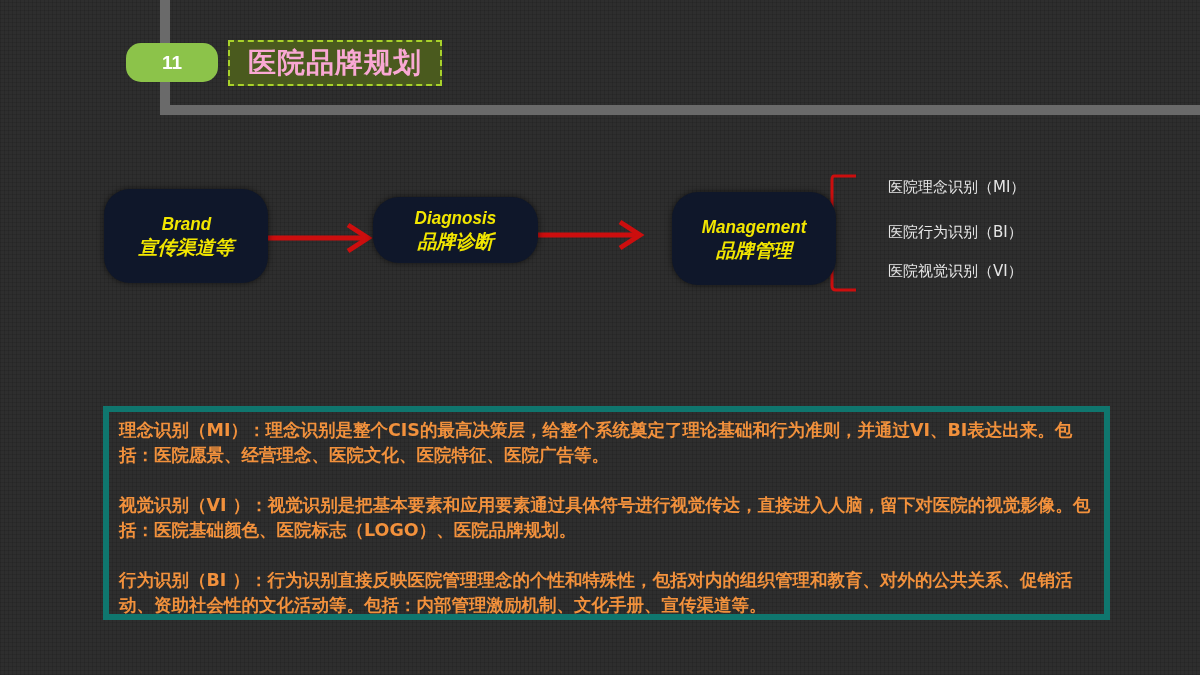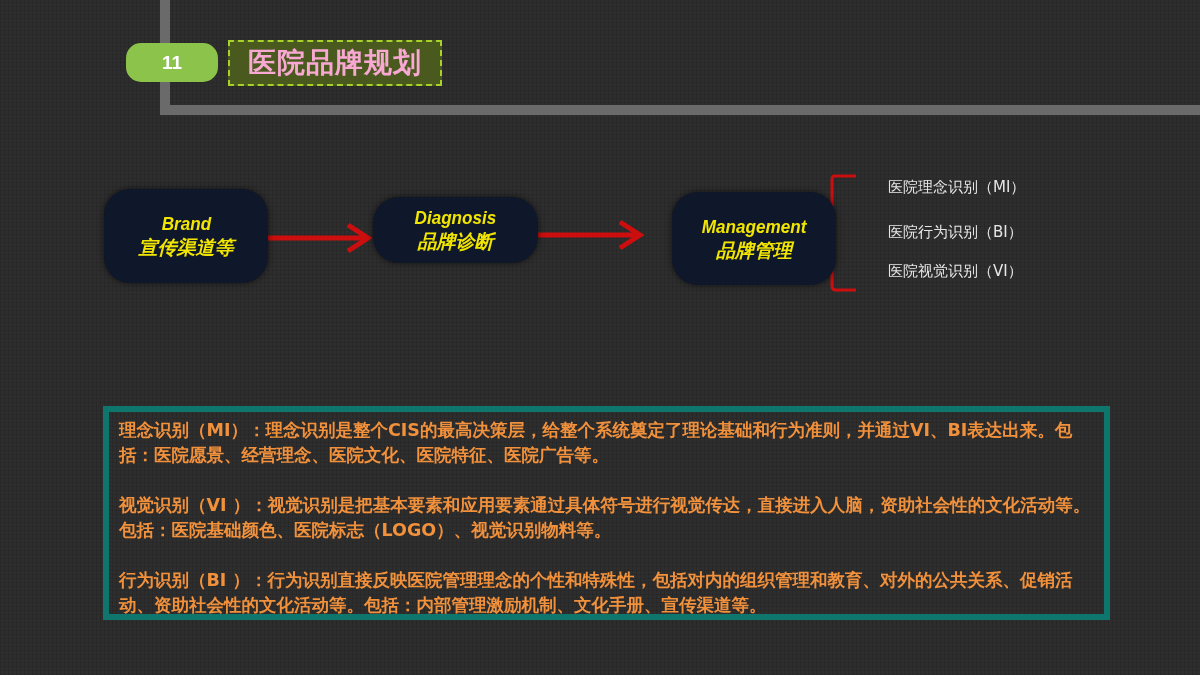--- a/index.html
+++ b/index.html
@@ -89,15 +89,15 @@
   <div class="en">Management</div>
   <div class="zh">品牌管理</div>
 </div>
 
 <div class="mgmt-item" style="top:178px;">医院理念识别（MI）</div>
 <div class="mgmt-item" style="top:223px;">医院行为识别（BI）</div>
 <div class="mgmt-item" style="top:262px;">医院视觉识别（VI）</div>
 
 <div class="desc">
   <p>理念识别（MI）：理念识别是整个CIS的最高决策层，给整个系统奠定了理论基础和行为准则，并通过VI、BI表达出来。包括：医院愿景、经营理念、医院文化、医院特征、医院广告等。</p>
-  <p>视觉识别（VI ）：视觉识别是把基本要素和应用要素通过具体符号进行视觉传达，直接进入人脑，资助社会性的文化活动等。包括：医院基础颜色、医院标志（LOGO）、视觉识别物料等。</p>
+  <p>视觉识别（VI ）：视觉识别是把基本要素和应用要素通过具体符号进行视觉传达，直接进入人脑，留下对医院的视觉影像。包括：医院基础颜色、医院标志（LOGO）、医院品牌规划。</p>
   <p>行为识别（BI ）：行为识别直接反映医院管理理念的个性和特殊性，包括对内的组织管理和教育、对外的公共关系、促销活动、资助社会性的文化活动等。包括：内部管理激励机制、文化手册、宣传渠道等。</p>
 </div>
 
 </body></html>

